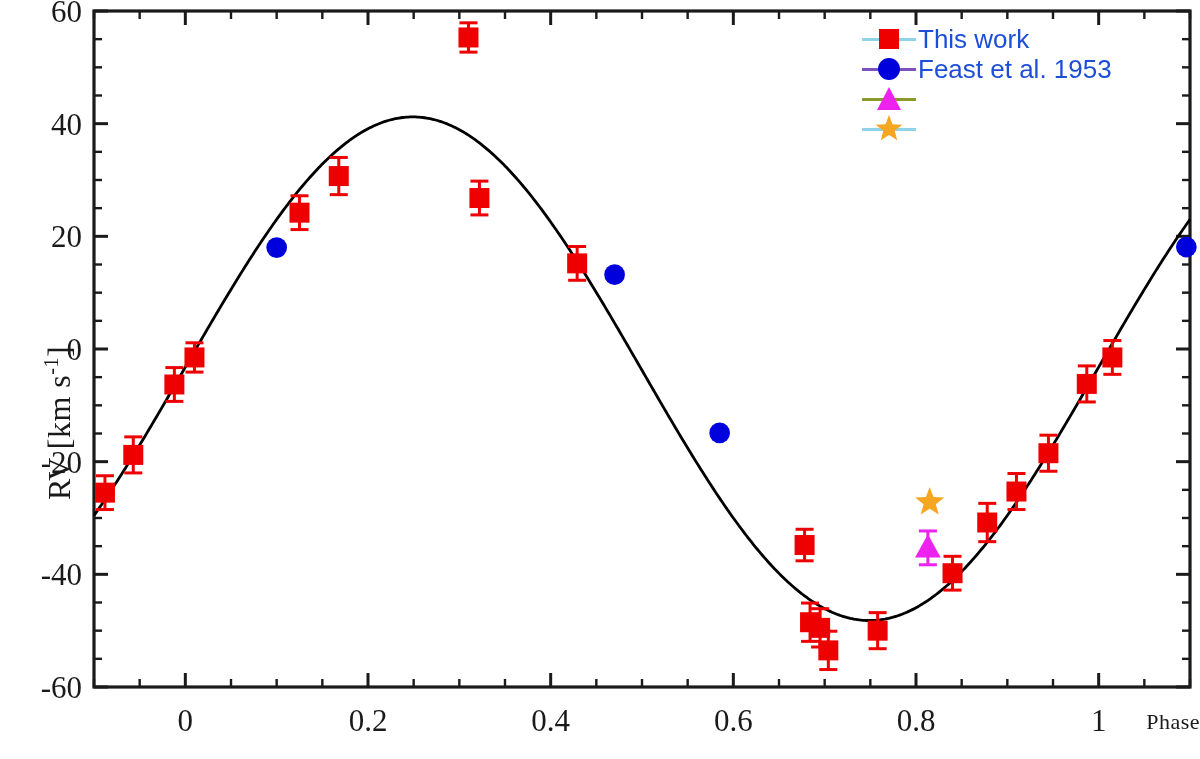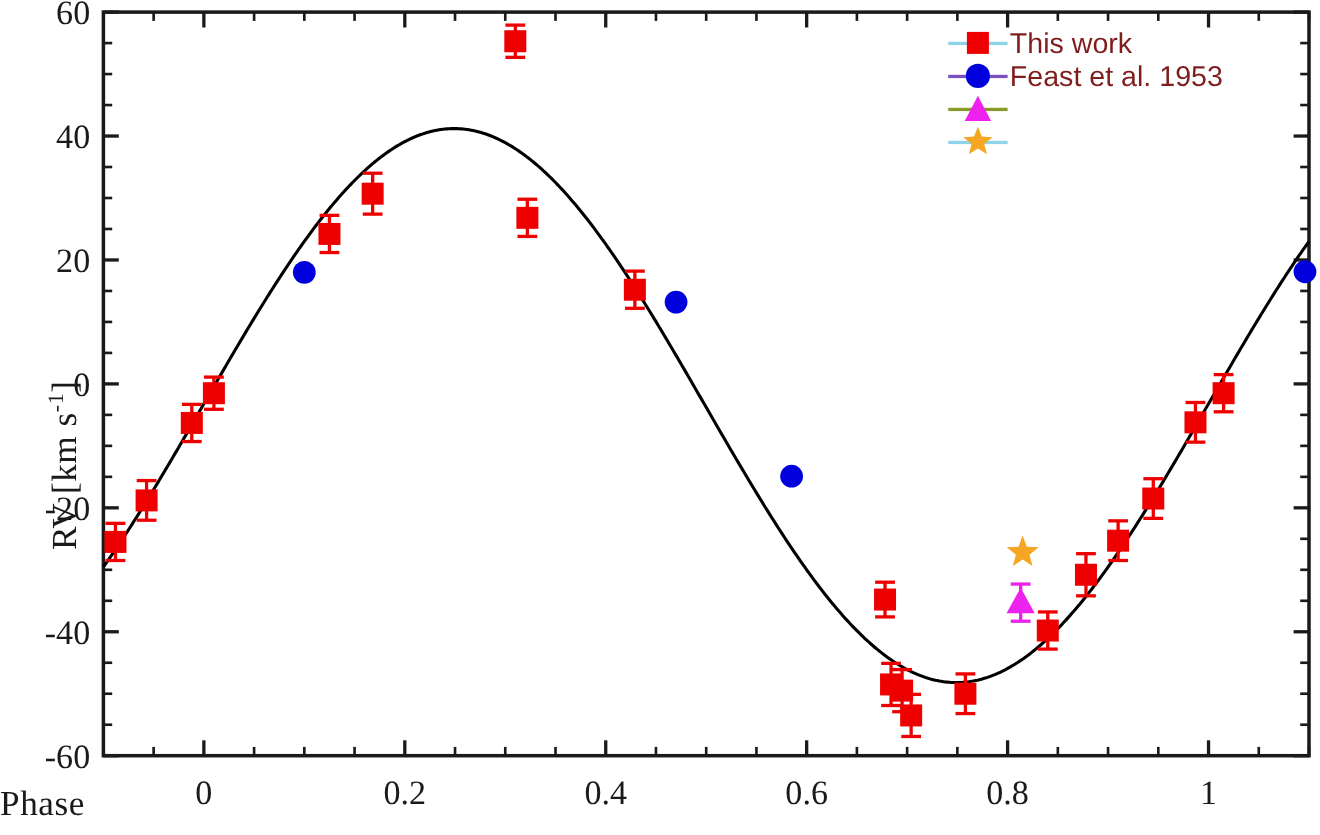--- a/index.html
+++ b/index.html
@@ -11,33 +11,33 @@
   }
   #figure{position:relative;width:1200px;height:759px;}
   #plotsvg{position:absolute;left:0;top:0;}
   .axis-title{
     position:absolute;
     color:#1a1a1a;
     font-family:"Liberation Serif", serif;
     white-space:nowrap;
   }
   #xlabel{
-    left:0;right:0;bottom:10px;text-align:left;
-    font-size:32px;letter-spacing:.5px;
+    left:0;right:0;bottom:24px;text-align:right;
+    font-size:22px;letter-spacing:.5px;
   }
   #ylabel{
     transform:rotate(-90deg);transform-origin:left top;
     left:40px;top:500px;
     font-size:32px;letter-spacing:.5px;
   }
   #ylabel sup{font-size:20px;vertical-align:super;}
   #legend{
     position:absolute;left:862px;top:24px;
     font-family:"Liberation Sans", sans-serif;
-    font-size:26px;color:#7f1d1d;line-height:1;
+    font-size:26px;color:#1d4ed8;line-height:1;
   }
   .legend-row{
     display:flex;align-items:center;height:30px;white-space:nowrap;
   }
   .legend-sym{
     position:relative;width:54px;height:30px;flex:0 0 54px;
   }
   .legend-line{
     position:absolute;top:14px;left:0;width:54px;height:3px;
   }

